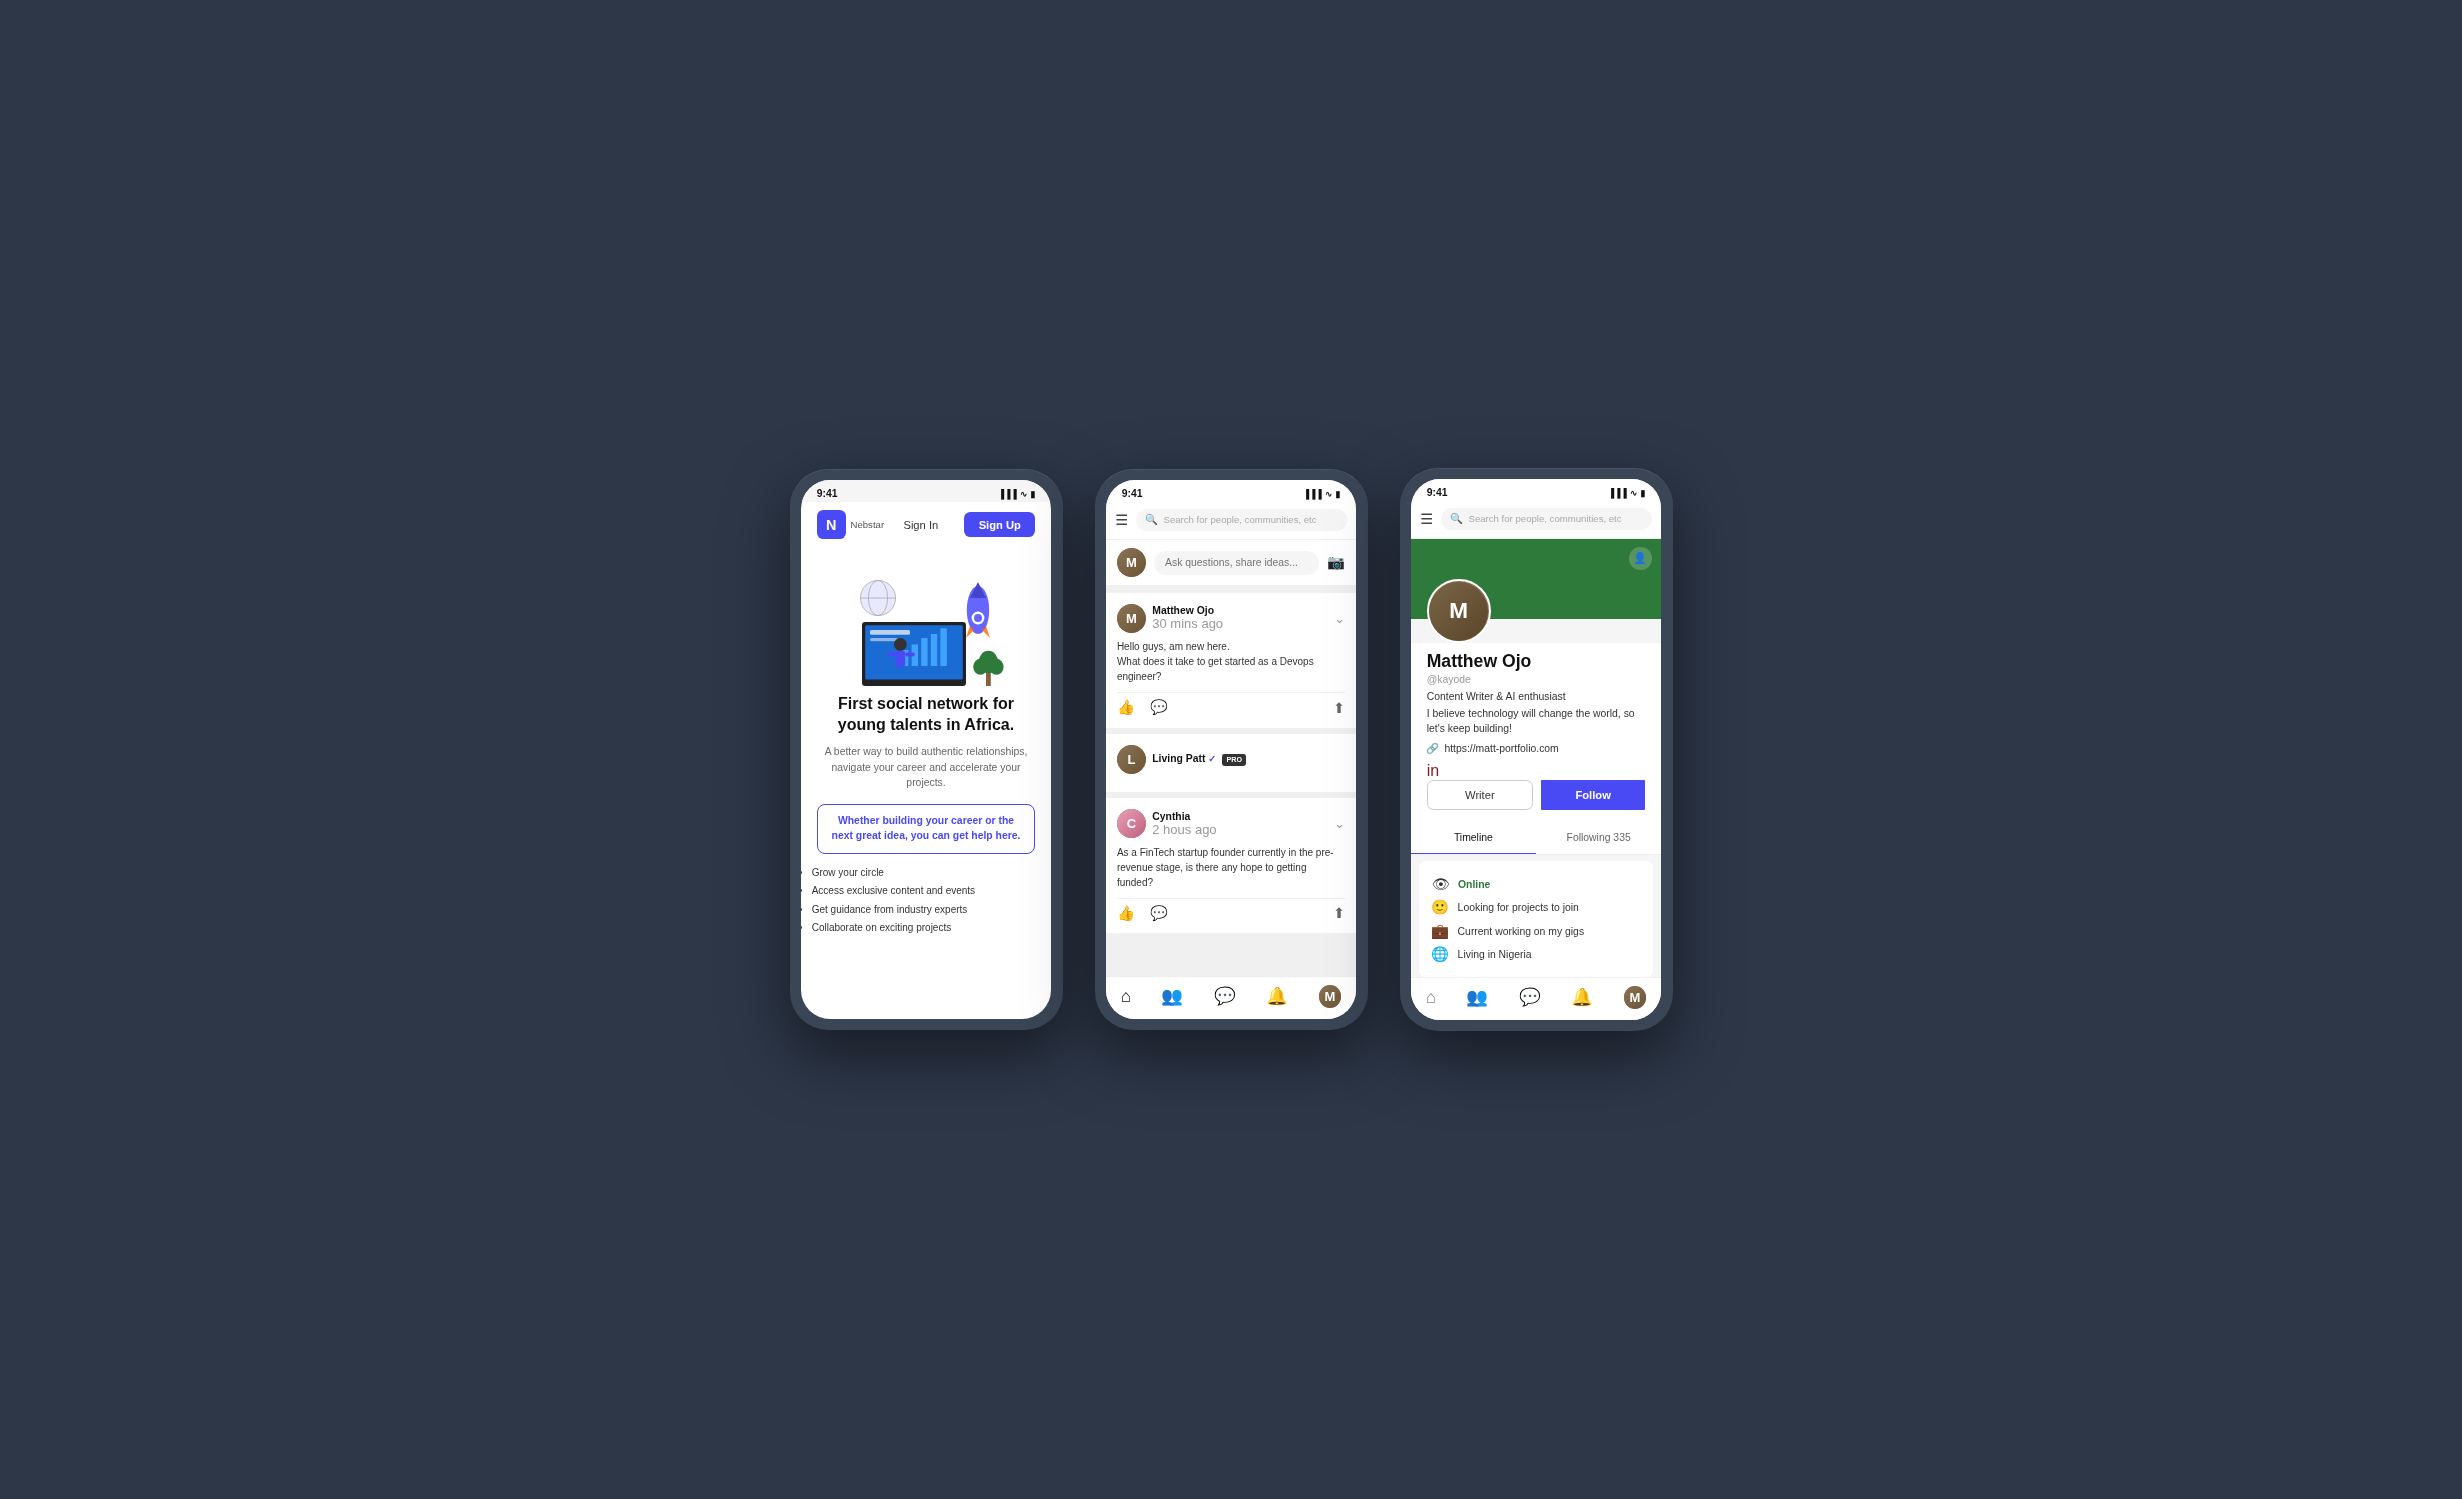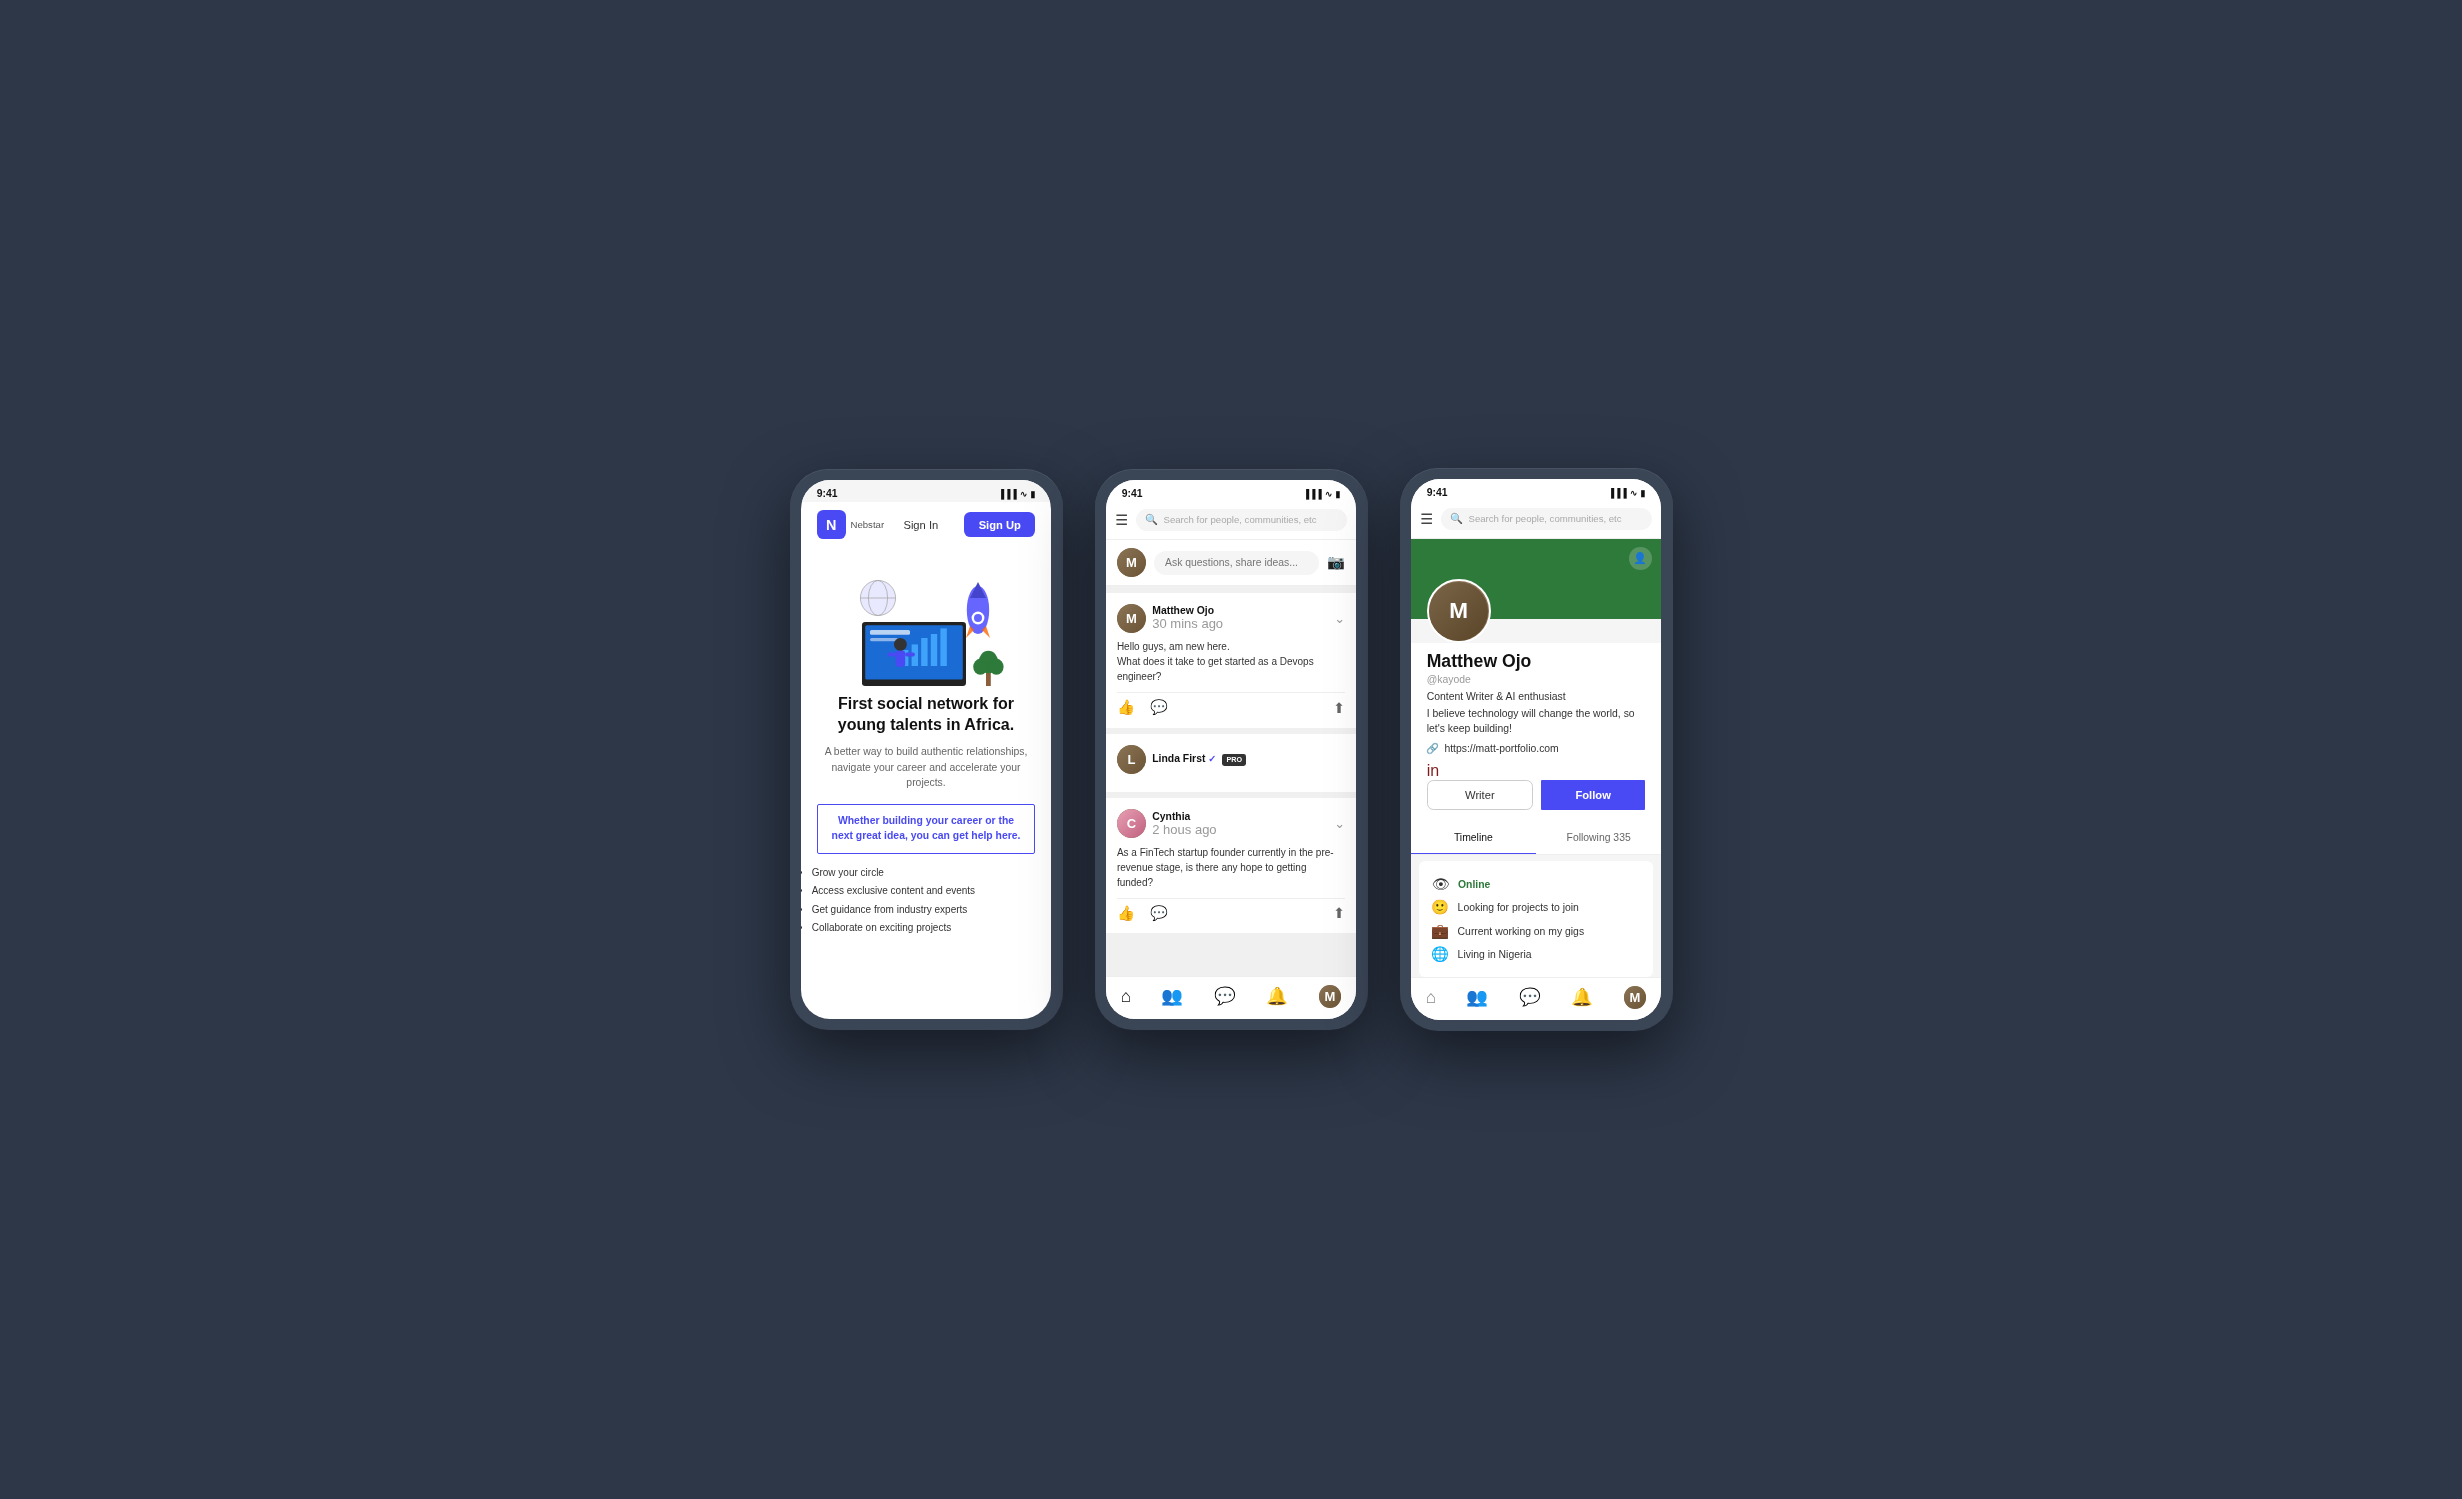--- a/index.html
+++ b/index.html
@@ -149,21 +149,21 @@
 
     .hero-subtitle {
       font-size: 10.4px;
       color: #666;
       line-height: 1.5;
     }
 
     .cta-box {
       margin: 13px 16px 9.6px;
       border: 0.8px solid #4a4af4;
-      border-radius: 2px;
+      border-radius: 8px;
       padding: 9.6px 11.2px;
     }
 
     .cta-text {
       font-size: 10.4px;
       font-weight: 700;
       color: #4a4af4;
       text-align: center;
       line-height: 1.4;
     }
@@ -696,21 +696,21 @@
         </div>
 
         <div class="feed-card">
           <div class="post-header">
             <div class="post-user">
               <div class="avatar-sm">
                 <div class="avatar-face">L</div>
               </div>
               <div class="post-user-info">
                 <div class="name">
-                  <span>Linda First</span>
+                  <span>Living Patt</span>
                   <span class="verified-icon">✓</span>
                   <span class="pro-badge">PRO</span>
                 </div>
                 <div class="time"></div>
               </div>
             </div>
           </div>
         </div>
 
         <div class="feed-card">

